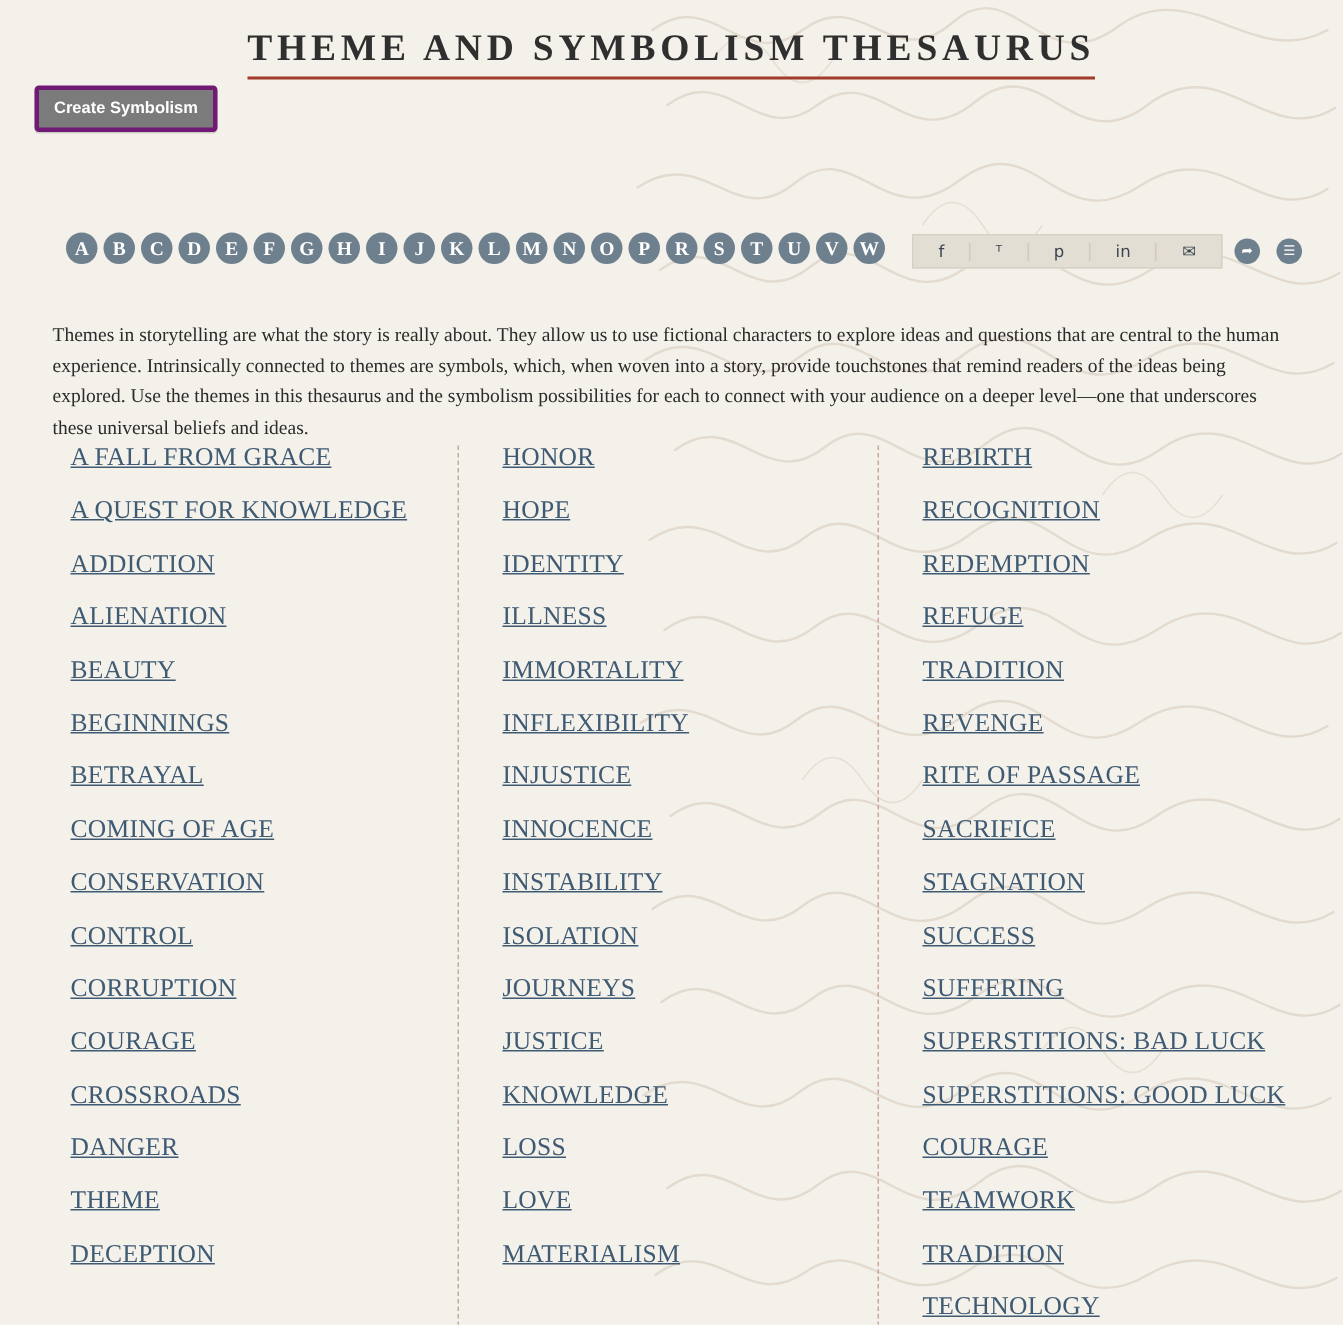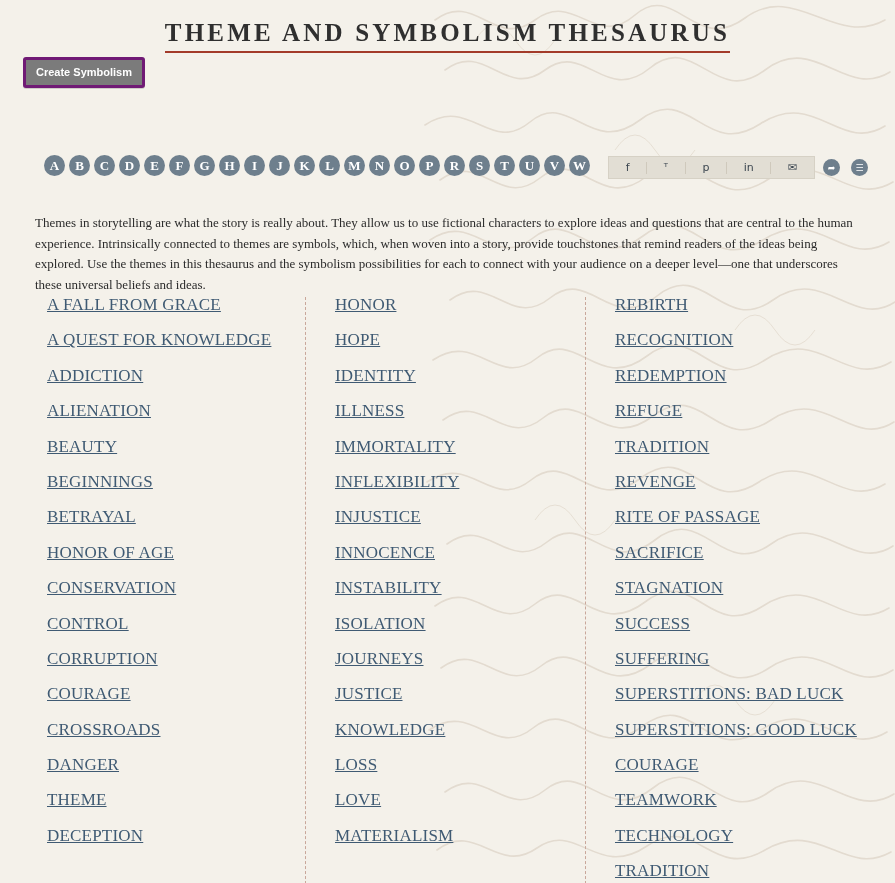--- a/index.html
+++ b/index.html
@@ -258,21 +258,21 @@
   <div class="columns">
     <div class="col">
         <div class="col-inner" id="col0">
           <a class="theme-link">A FALL FROM GRACE</a>
           <a class="theme-link">A QUEST FOR KNOWLEDGE</a>
           <a class="theme-link">ADDICTION</a>
           <a class="theme-link">ALIENATION</a>
           <a class="theme-link">BEAUTY</a>
           <a class="theme-link">BEGINNINGS</a>
           <a class="theme-link">BETRAYAL</a>
-          <a class="theme-link">HONOR OF AGE</a>
+          <a class="theme-link">COMING OF AGE</a>
           <a class="theme-link">CONSERVATION</a>
           <a class="theme-link">CONTROL</a>
           <a class="theme-link">CORRUPTION</a>
           <a class="theme-link">COURAGE</a>
           <a class="theme-link">CROSSROADS</a>
           <a class="theme-link">DANGER</a>
           <a class="theme-link">THEME</a>
           <a class="theme-link">DECEPTION</a>
         </div>
       </div>
@@ -306,19 +306,19 @@
           <a class="theme-link">REVENGE</a>
           <a class="theme-link">RITE OF PASSAGE</a>
           <a class="theme-link">SACRIFICE</a>
           <a class="theme-link">STAGNATION</a>
           <a class="theme-link">SUCCESS</a>
           <a class="theme-link">SUFFERING</a>
           <a class="theme-link">SUPERSTITIONS: BAD LUCK</a>
           <a class="theme-link">SUPERSTITIONS: GOOD LUCK</a>
           <a class="theme-link">COURAGE</a>
           <a class="theme-link">TEAMWORK</a>
+          <a class="theme-link">TRADITION</a>
           <a class="theme-link">TECHNOLOGY</a>
-          <a class="theme-link">TRADITION</a>
         </div>
       </div>
   </div>
 
 </div>
 
 </body></html>

